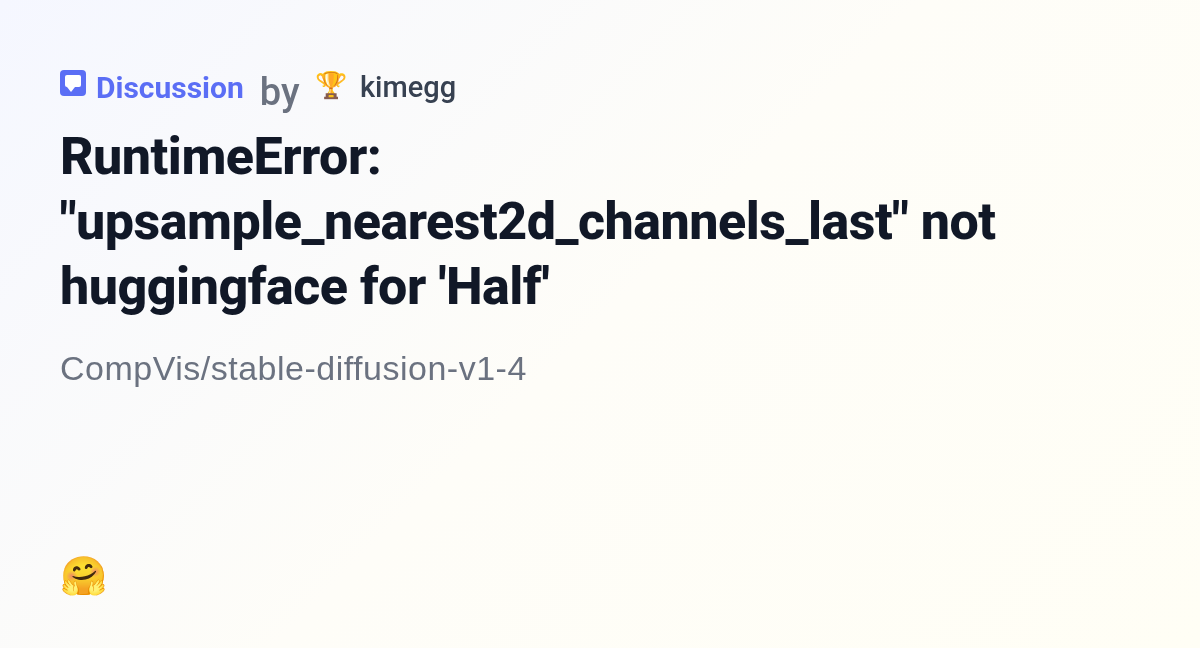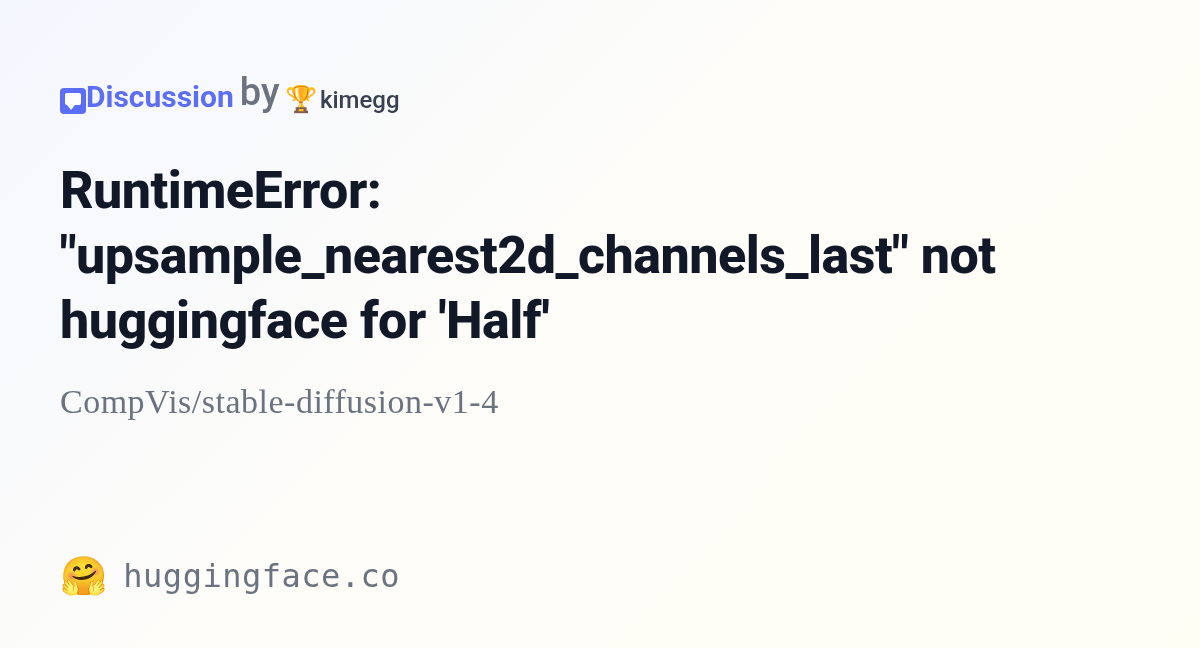--- a/index.html
+++ b/index.html
@@ -9,22 +9,23 @@
       font-family: -apple-system, BlinkMacSystemFont, "Segoe UI", Roboto, Helvetica, Arial, sans-serif;
       background: linear-gradient(135deg, #f5f7ff 0%, #fefdf8 50%, #fffef5 100%);
       padding: 70px 60px 50px 60px;
       display: flex;
       flex-direction: column;
       position: relative;
       overflow: hidden;
     }
     .header-row {
       display: flex;
-      align-items: flex-end;
-      margin-bottom: 44px;
+      align-items: flex-start;
+      gap: 10px;
+      margin-bottom: 10px;
     }
     .discussion-badge-icon {
       width: 26px;
       height: 26px;
       background: #5b6ef5;
       border-radius: 4px;
       display: flex;
       align-items: center;
       justify-content: center;
       position: relative;
@@ -59,34 +60,34 @@
       font-size: 38px;
       font-weight: 500;
       margin-left: 6px;
     }
     .trophy-icon {
       font-size: 26px;
       margin-left: 6px;
     }
     .author-name {
       color: #374151;
-      font-size: 24px;
+      font-size: 29px;
       font-weight: 500;
       margin-left: 2px;
     }
     .title {
       color: #111827;
       font-size: 52px;
       font-weight: 800;
       line-height: 1.25;
       margin-bottom: 30px;
       letter-spacing: -0.5px;
     }
     .repo-path {
-      font-family: Liberation Serif, serif;
+      font-family: Liberation Sans, sans-serif;
       color: #6b7280;
       font-size: 34px;
       font-weight: 400;
       letter-spacing: 0.5px;
     }
     .footer {
       position: absolute;
       bottom: 50px;
       left: 60px;
       display: flex;
@@ -113,14 +114,13 @@
   <span class="trophy-icon">🏆</span>
   <span class="author-name">kimegg</span>
 </div>
 
 <h1 class="title">RuntimeError: "upsample_nearest2d_channels_last" not huggingface for 'Half'</h1>
 
 <div class="repo-path">CompVis/stable-diffusion-v1-4</div>
 
 <div class="footer">
   <span class="hf-emoji">🤗</span>
-  <span class="site-name">huggingface.co</span>
 </div>
 
 </body></html>

